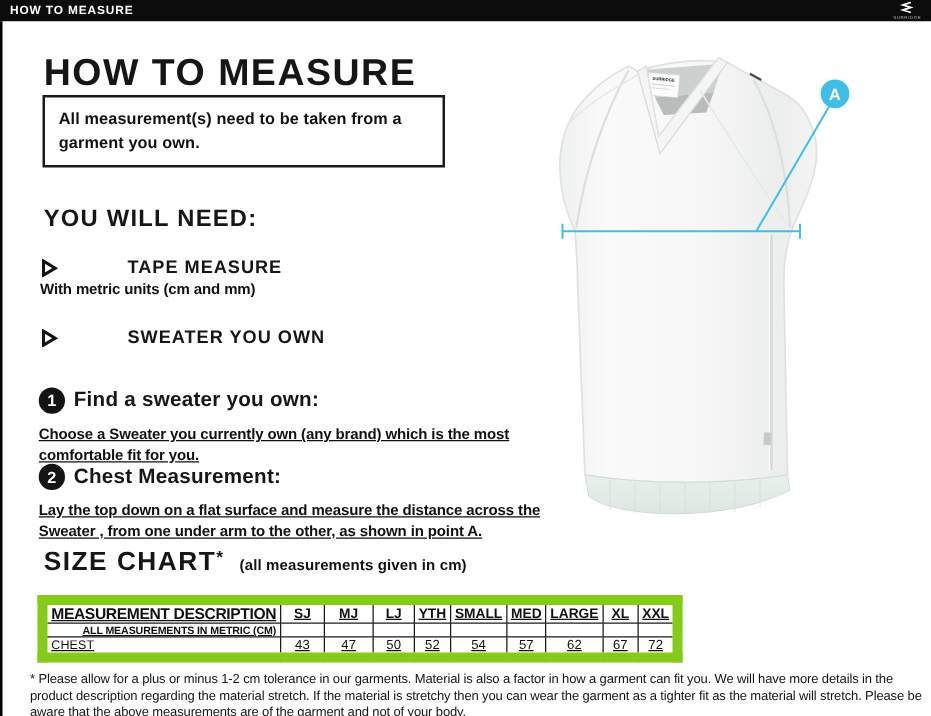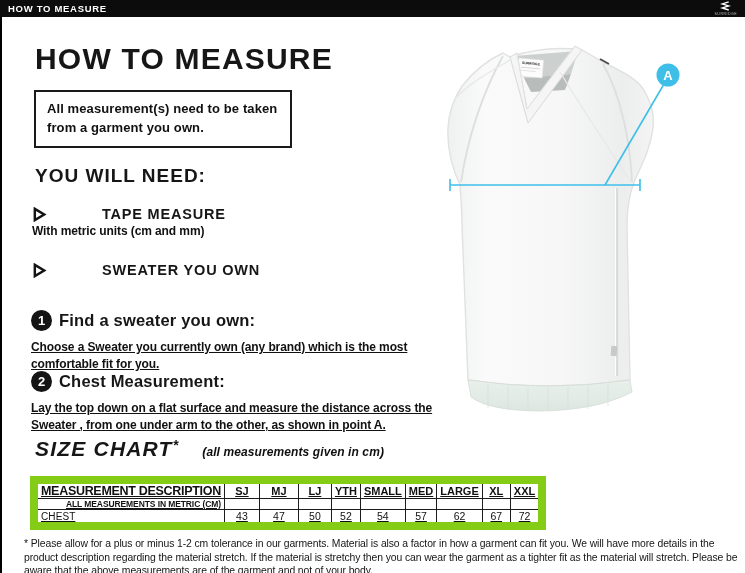--- a/index.html
+++ b/index.html
@@ -10,41 +10,41 @@
   .topbar { position:absolute; left:0; top:0; width:745px; height:17px; background:#0c0c0c;
             display:flex; align-items:center; justify-content:space-between; padding:0 8px; }
   .topbar-title { color:#fff; font-size:9.5px; font-weight:bold; letter-spacing:.7px; }
   .brand { display:flex; flex-direction:column; align-items:center; line-height:1; }
   .brand-name { color:#bfbfbf; font-size:3.5px; letter-spacing:.5px; margin-top:1px; }
 
   .left-edge { position:absolute; left:0; top:17px; width:1.5px; height:556px; background:#000; }
 
   
   .h1 { position:absolute; left:35px; top:42px; font-size:30px; font-weight:900; letter-spacing:1.2px; color:#161616; }
-  .notice-box { position:absolute; left:34px; top:90px; width:258px; border:2px solid #1a1a1a; padding:8px 11px; }
+  .notice-box { position:absolute; left:34px; top:76px; width:322px; border:2px solid #1a1a1a; padding:8px 11px; }
   .notice-box p { font-size:13px; font-weight:bold; line-height:1.45; letter-spacing:.1px; }
   .h2 { position:absolute; left:35px; top:165px; font-size:19px; font-weight:900; letter-spacing:1px; color:#161616; }
 
   .need-item { position:absolute; left:32px; }
   .need-title-row { display:flex; align-items:center; gap:7px; }
   .need-title { font-size:14.5px; font-weight:900; letter-spacing:.8px; color:#161616;margin-left:48px; }
   .need-desc { font-size:12px; font-weight:bold; margin-top:2px; letter-spacing:-.1px; }
   #need-1 { top:206px; }
   #need-2 { top:262px; }
 
   .step { position:absolute; left:31px; width:432px; }
   #step-1 { top:310px; }
   #step-2 { top:371px; }
   .step-title-row { display:flex; align-items:center; gap:7px; }
   .step-num { width:21px; height:21px; border-radius:50%; background:#141414; color:#fff;
               font-size:13px; font-weight:bold; display:flex; align-items:center; justify-content:center; }
   .step-title { font-size:16.5px; font-weight:900; letter-spacing:.2px; color:#161616; }
   .step-desc { font-size:12px; font-weight:bold; line-height:1.38; margin-top:8px; letter-spacing:-.1px; width:420px;text-decoration:underline; }
 
-  .size-chart-head { position:absolute; left:35px; top:437px; display:flex; align-items:baseline; gap:23px;font-style:italic; }
+  .size-chart-head { position:absolute; left:35px; top:437px; display:flex; align-items:baseline; gap:12px; }
   .h3 { font-size:21px; font-weight:900; letter-spacing:1.2px; color:#161616; }
   .h3 .star { vertical-align:6px; font-size:14px; }
   .size-sub { font-size:12px; font-weight:bold; letter-spacing:.1px; }
 
   
   .size-table { position:absolute; left:30px; top:476px; border-collapse:collapse; table-layout:fixed; }
   .size-table td, .size-table th { border:1px solid #1c1c1c; padding:0 3px; overflow:hidden; white-space:nowrap;text-align:right; }
   .size-table { border:8px solid #84cc16;text-decoration:underline; }
   .size-table thead th { height:18px; font-size:11px; font-weight:bold; text-align:center; }
   .size-table thead th.first { font-size:12.5px; text-align:left; letter-spacing:-.3px; }

